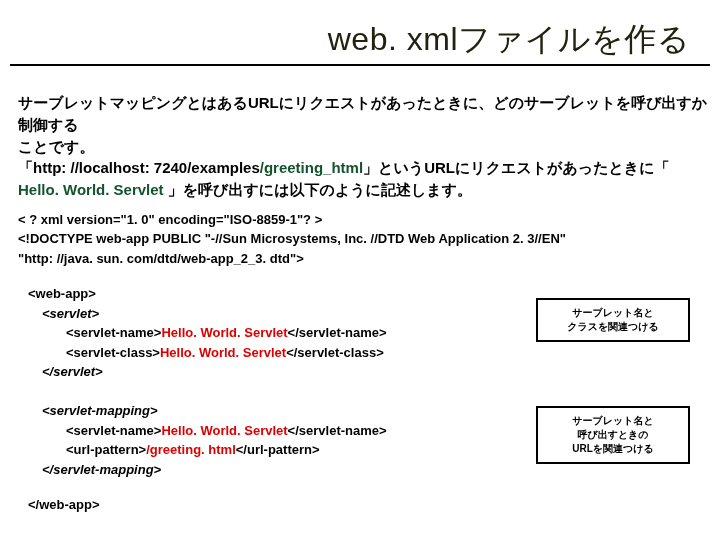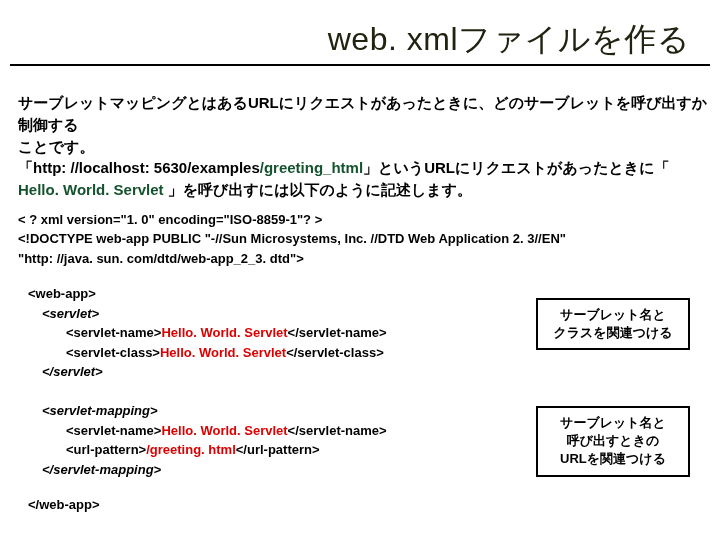--- a/index.html
+++ b/index.html
@@ -49,39 +49,39 @@
     font-weight: bold;
     white-space: pre;
   }
   .code .red { color: #d00; }
   .ind1 { padding-left: 10px; display: inline-block; margin-top: 16px; }
   .ind2 { padding-left: 24px; display: inline-block; font-style: italic; }
   .ind3 { padding-left: 48px; display: inline-block; }
   .box {
     position: absolute;
     border: 2px solid #000;
-    font-size: 13px;
+    font-size: 10px;
     font-weight: bold;
     text-align: center;
     padding: 6px 8px;
     line-height: 1.4;
   }
   .box1 { top: 298px; right: 30px; width: 134px; }
   .box2 { top: 406px; right: 30px; width: 134px; }
 </style>
 </head>
 <body>
 
 <div class="title">web. xmlファイルを作る</div>
 <div class="hr"></div>
 
 <div class="desc">
   <span>サーブレットマッピングとはあるURLにリクエストがあったときに、どのサーブレットを呼び出すか制御する</span><br>
   <span>ことです。</span><br>
-  <span>「http: //localhost: 5630/examples</span><span class="red">/greeting_html</span><span>」というURLにリクエストがあったときに「</span><br>
+  <span>「http: //localhost: 7240/examples</span><span class="red">/greeting_html</span><span>」というURLにリクエストがあったときに「</span><br>
   <span class="red">Hello. World. Servlet </span><span>」を呼び出すには以下のように記述します。</span>
 </div>
 
 <div class="code">
 <span>&lt; ? xml version="1. 0" encoding="ISO-8859-1"? &gt;</span>
 <span>&lt;!DOCTYPE web-app PUBLIC "-//Sun Microsystems, Inc. //DTD Web Application 2. 3//EN"</span>
 <span>"http: //java. sun. com/dtd/web-app_2_3. dtd"&gt;</span>
 <span class="ind1">&lt;web-app&gt;</span>
 <span class="ind2">&lt;servlet&gt;</span>
 <span class="ind3"><span>&lt;servlet-name&gt;</span><span class="red">Hello. World. Servlet</span><span>&lt;/servlet-name&gt;</span></span>

